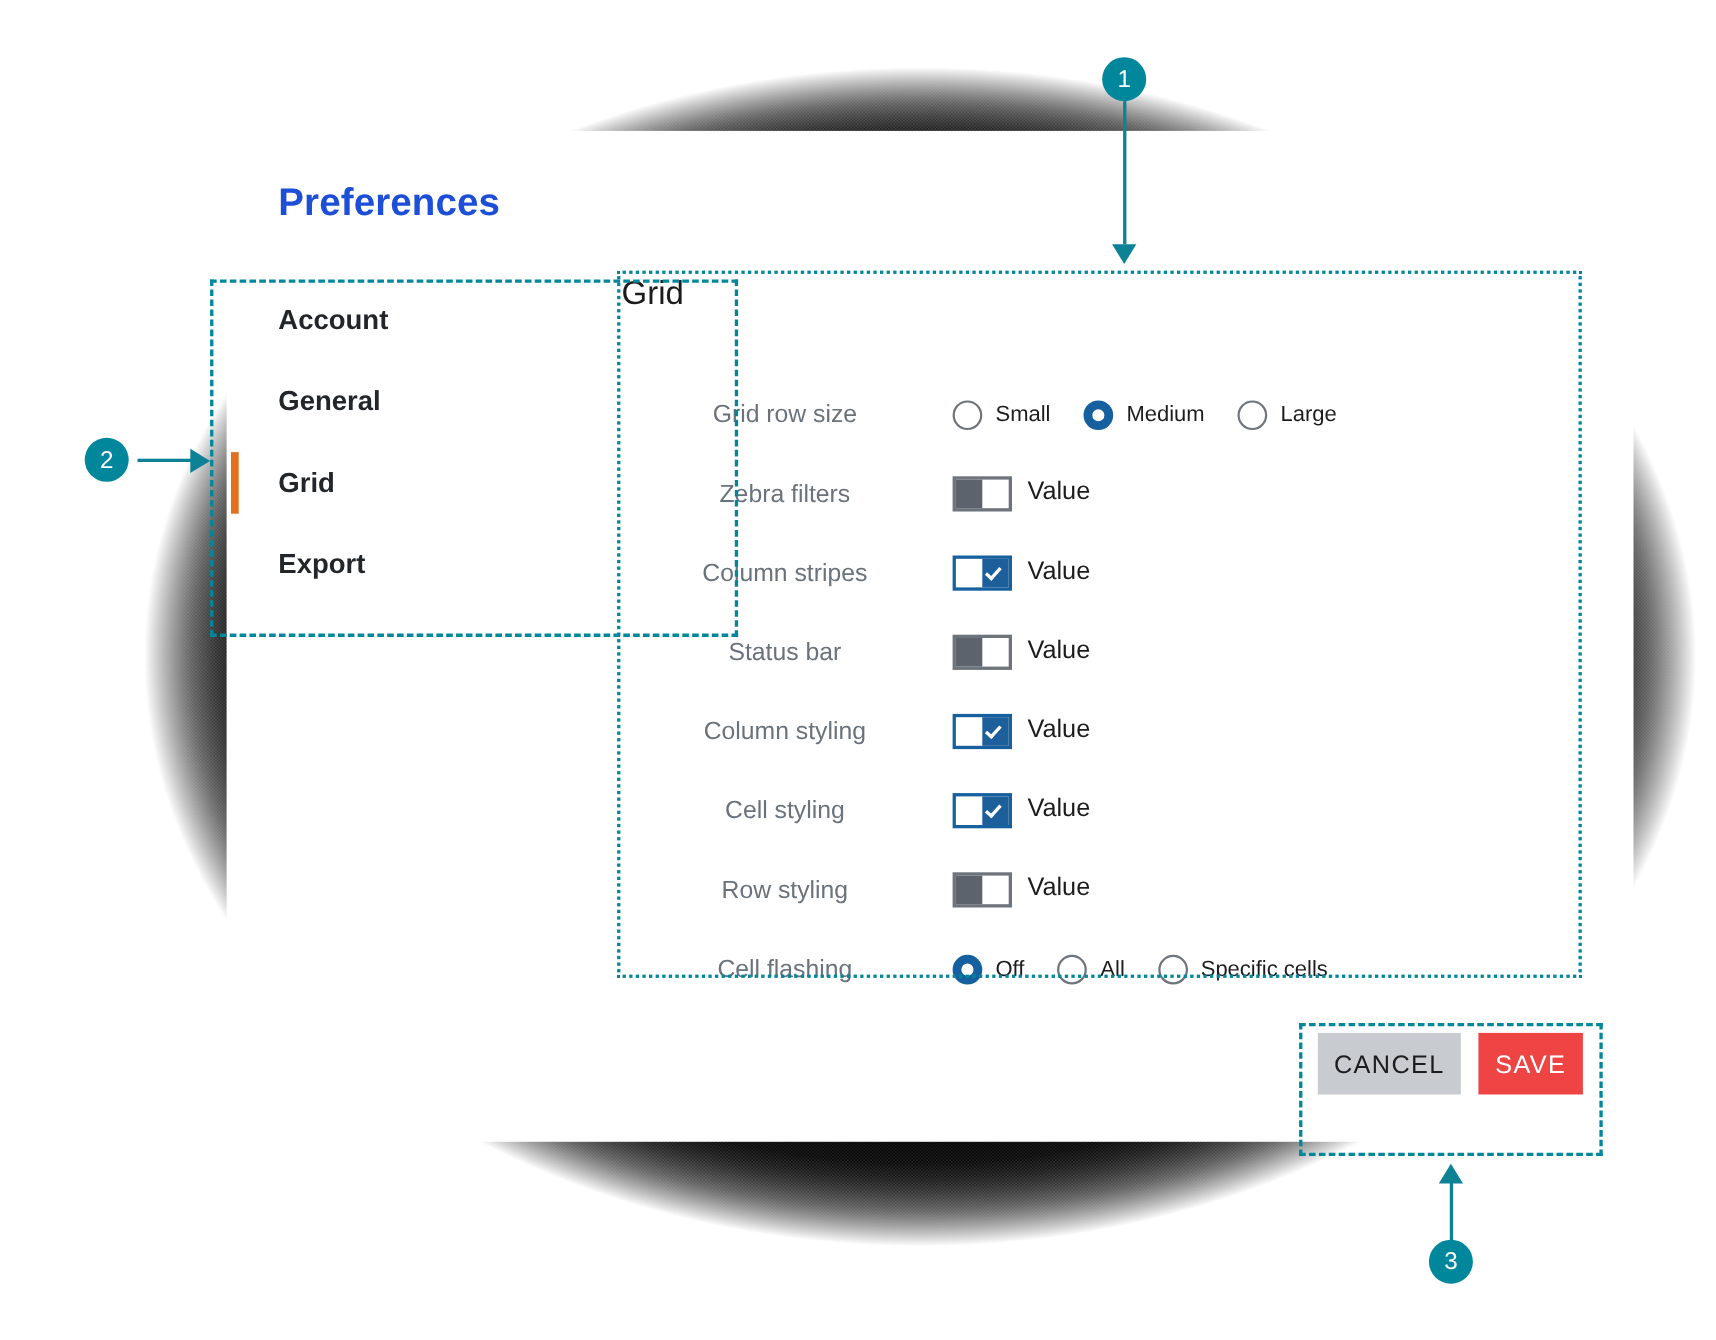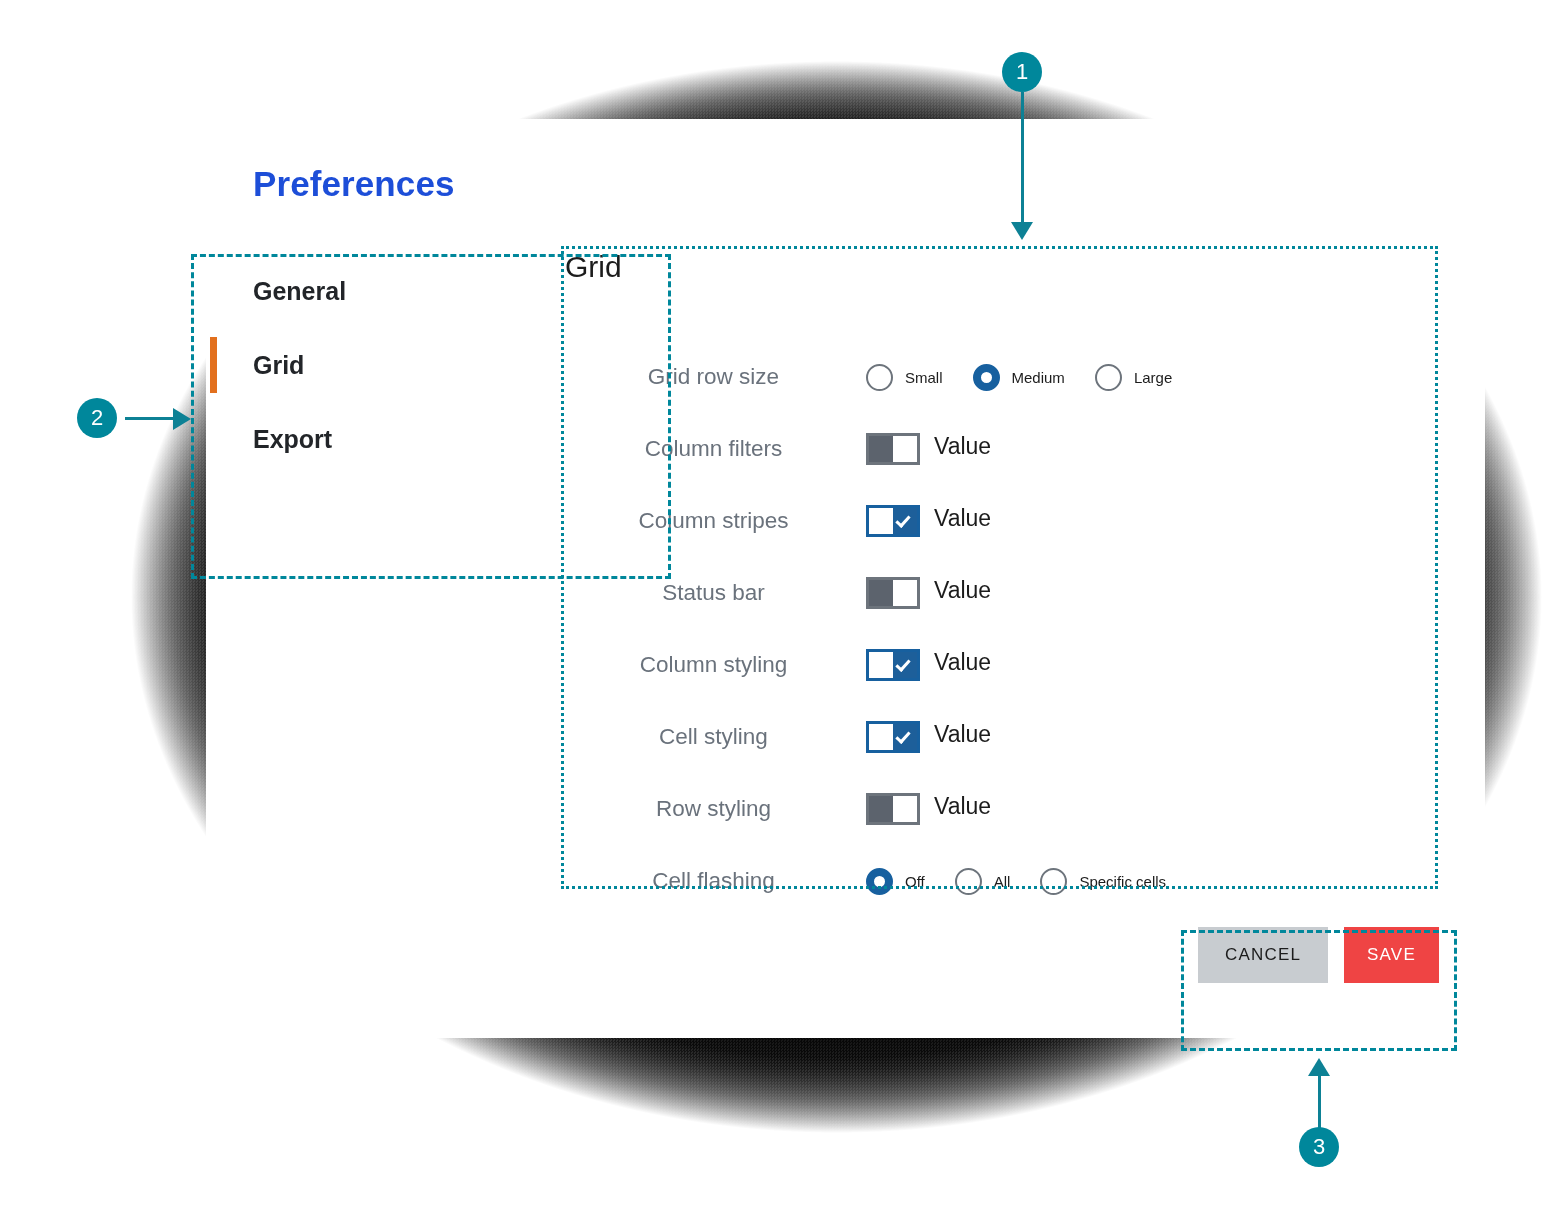--- a/index.html
+++ b/index.html
@@ -158,21 +158,21 @@
     border: 2px solid #6d747c;
     background: #ffffff;
     flex: none;
   }
   .radio.checked {
     border: 8px solid #17609f;
     background: #ffffff;
   }
   .radio-label {
     margin-left: 12px;
-    font-size: 15px;
+    font-size: 20px;
     color: #1c1c1c;
     white-space: nowrap;
   }
 
   
   .toggle {
     width: 54px;
     height: 32px;
     box-sizing: border-box;
     border: 3px solid #6d747c;
@@ -217,25 +217,25 @@
   
   #footer {
     position: absolute;
     left: 0;
     top: 808px;
     width: 1279px;
     height: 90px;
   }
   .btn {
     position: absolute;
-    top: 0;
+    top: 12px;
     height: 56px;
     border: none;
     font-family: "Liberation Sans", sans-serif;
-    font-size: 17px;
+    font-size: 23px;
     letter-spacing: 1.2px;
     cursor: pointer;
   }
   #btn-cancel {
     left: 992px;
     width: 130px;
     background: #c8ccd0;
     color: #1c1c1c;
   }
   #btn-save {
@@ -303,20 +303,24 @@
 
   <div id="backdrop"></div>
   <div id="backdrop-noise"></div>
 
   <div id="dialog">
 
     <div id="page-title">Preferences</div>
 
     <div id="sidebar">
 
+      <div class="side-item">
+
+        <span>Account</span>
+      </div>
 
       <div class="side-item">
 
         <span>General</span>
       </div>
 
       <div class="side-item active">
         <span class="accent"></span>
         <span>Grid</span>
       </div>
@@ -346,21 +350,21 @@
               <span class="radio-label">Medium</span>
             </div>
             <div class="radio-opt">
               <span class="radio"></span>
               <span class="radio-label">Large</span>
             </div>
           </div>
         </div>
 
         <div class="row">
-          <div class="row-label">Column filters</div>
+          <div class="row-label">Zebra filters</div>
           <div class="row-control">
             <span class="toggle">
                 <span class="knob"></span>
               </span>
             <span class="toggle-label">Value</span>
           </div>
         </div>
 
         <div class="row">
           <div class="row-label">Column stripes</div>

